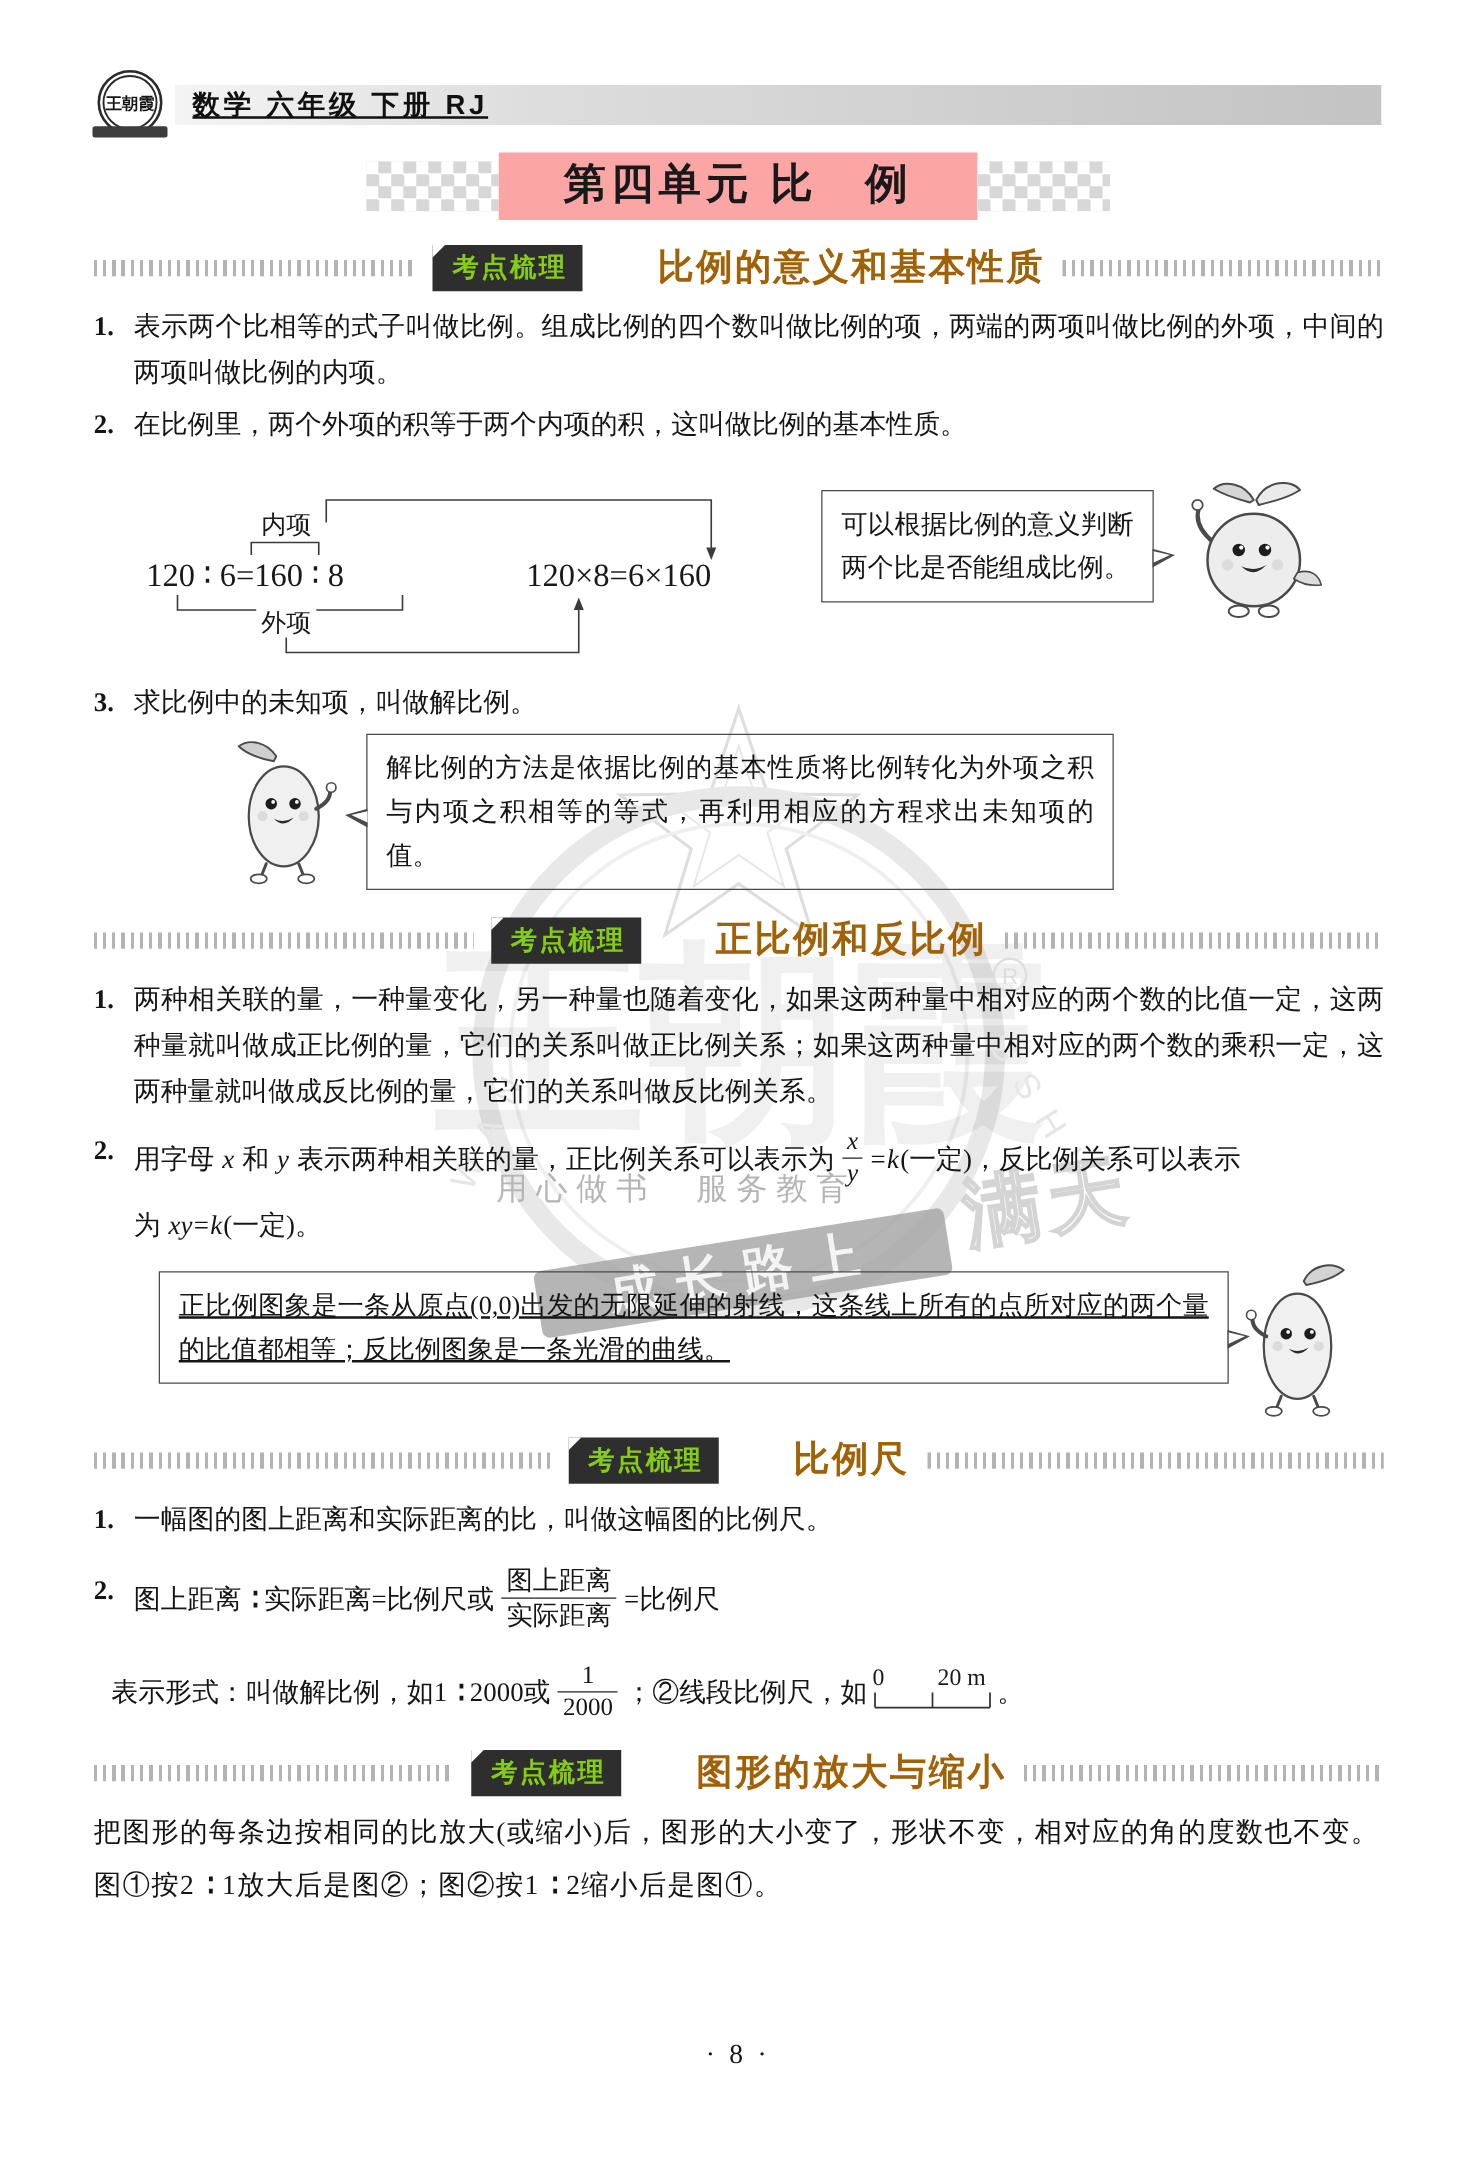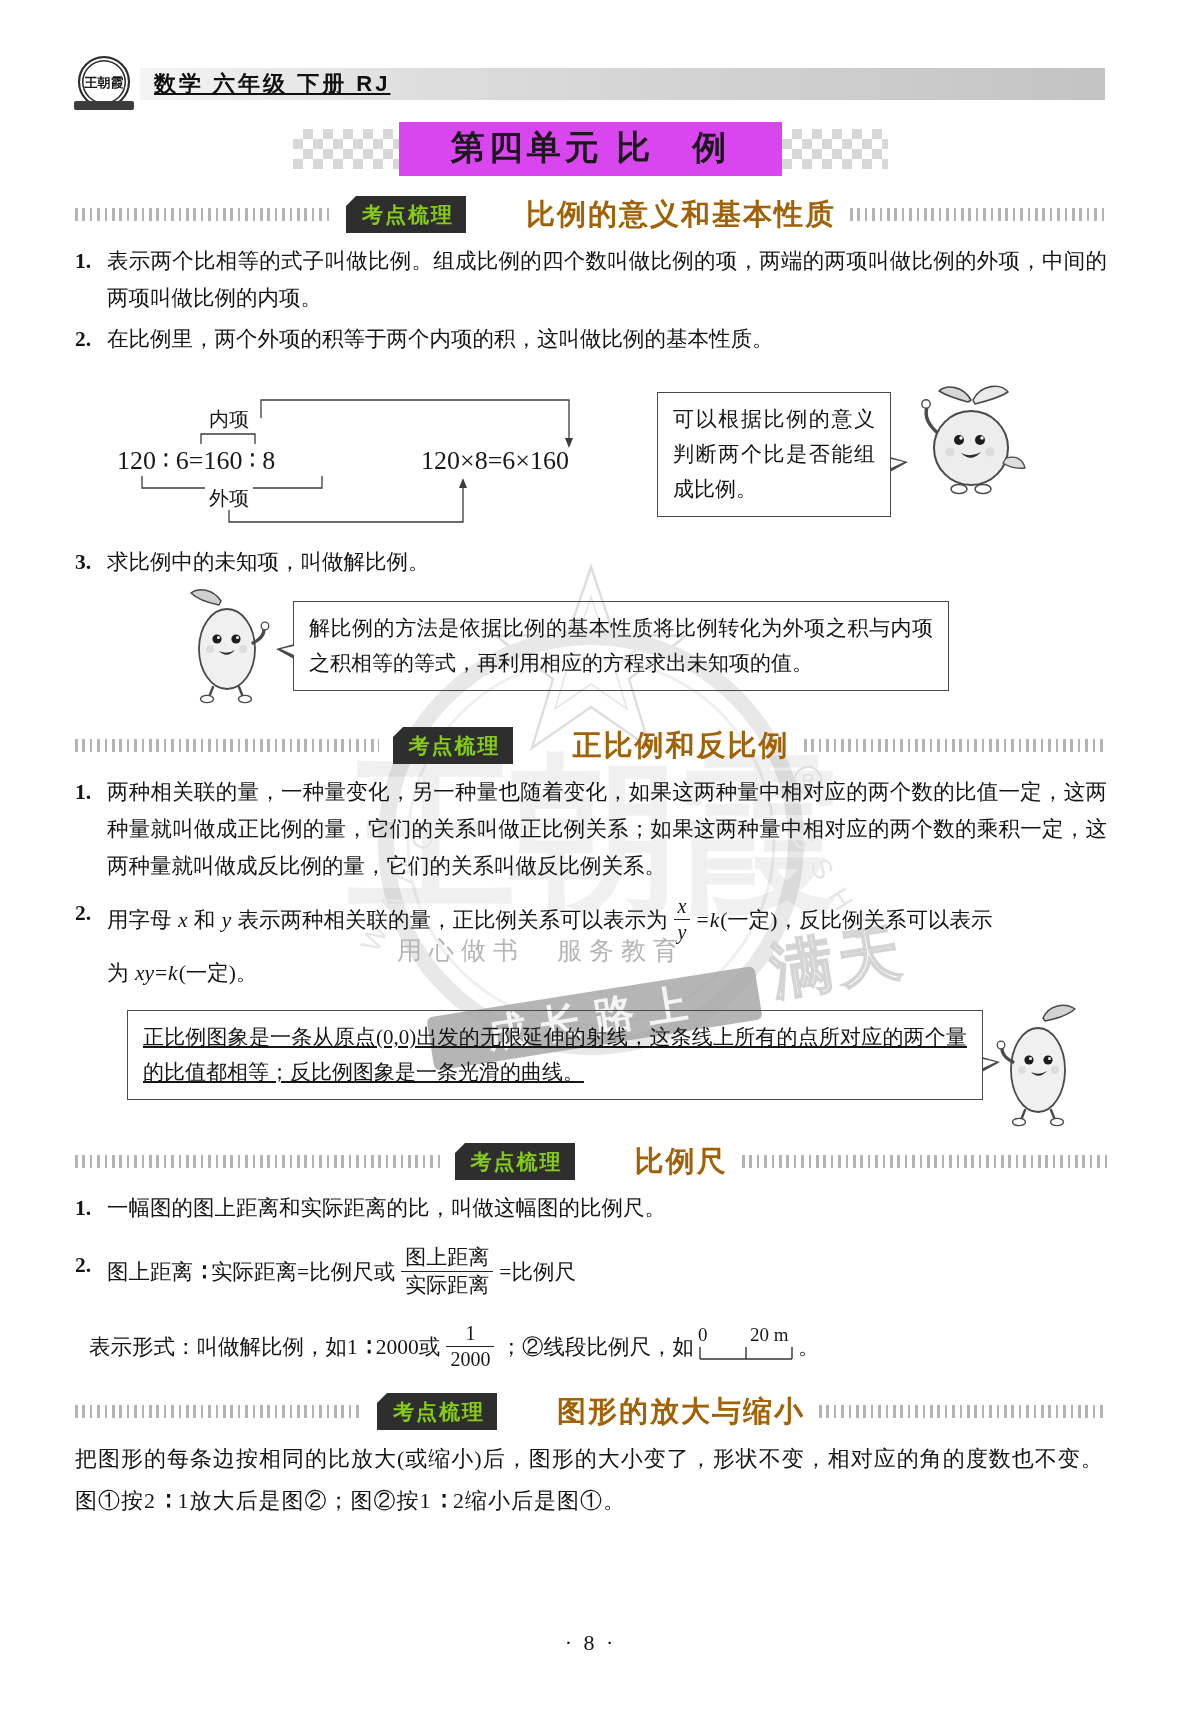--- a/index.html
+++ b/index.html
@@ -15,21 +15,21 @@
              display:flex;align-items:center;justify-content:center;}
   .logo-ring span{font:700 13px/1 "Liberation Serif",serif;letter-spacing:0;}
   .logo-ribbon{position:absolute;left:-4px;bottom:2px;width:60px;height:9px;background:#3c3c3c;border-radius:2px;}
   .header-bar{position:absolute;left:62px;top:12px;right:0;height:32px;
               background:linear-gradient(to right,#f4f4f4 0,#ddd 30%,#c3c3c3 100%);
               display:flex;align-items:center;padding-left:14px;
               font:700 22px/1 "Liberation Sans",sans-serif;letter-spacing:3px;color:#111;text-decoration:underline;}
   
   .unit-banner{position:absolute;top:122px;left:0;width:100%;display:flex;justify-content:center;align-items:center;z-index:3;}
   .checker{width:106px;height:40px;background:repeating-conic-gradient(#d7d7d7 0% 25%,#fff 0% 50%);background-size:20px 20px;}
-  .unit-title-box{background:#d946ef;padding:5px 52px 8px;font:900 34px/1.2 "Liberation Sans",sans-serif;letter-spacing:4px;color:#191919;}
+  .unit-title-box{background:#fca5a5;padding:5px 52px 8px;font:900 34px/1.2 "Liberation Sans",sans-serif;letter-spacing:4px;color:#191919;}
   
   .content{position:absolute;left:75px;top:196px;width:1032px;z-index:2;}
   .sec-head{display:flex;align-items:center;margin-bottom:10px;}
   .stripe{flex:1;height:13px;background:repeating-linear-gradient(90deg,#b3b3b3 0 2.6px,transparent 2.6px 7.4px);}
   .stripe.l{margin-right:14px;} .stripe.r{margin-left:14px;}
   .badge{position:relative;background:#2e2e2e;color:#84cc16;font:700 21px/1 "Liberation Sans",sans-serif;
          padding:8px 12px 8px 16px;margin-right:14px;letter-spacing:2px;}
   .badge::before{content:"";position:absolute;left:0;top:0;border-top:10px solid #fff;border-right:10px solid transparent;}
   .sec-title{font:900 29px/1 "Liberation Sans",sans-serif;letter-spacing:2px;color:#a16207;margin-left:46px;}
   .item{position:relative;padding-left:32px;font-size:21.5px;line-height:37px;text-align:justify;margin-bottom:4px;}
@@ -41,24 +41,24 @@
   .deq{font:26px "Liberation Serif",serif;fill:#191919;}
   .bubble{position:relative;border:1.6px solid #4a4a4a;padding:9px 15px;font-size:21px;line-height:35px;text-align:justify;}
   .point-right::after{content:"";position:absolute;top:52%;right:-18px;border-top:5px solid transparent;
         border-bottom:10px solid transparent;border-left:18px solid #4a4a4a;}
   .point-right::before{content:"";position:absolute;top:52%;right:-13.5px;z-index:1;margin-top:2px;
         border-top:3px solid transparent;border-bottom:6px solid transparent;border-left:13px solid #fff;}
   .point-left::after{content:"";position:absolute;top:48%;left:-18px;border-top:5px solid transparent;
         border-bottom:10px solid transparent;border-right:18px solid #4a4a4a;}
   .point-left::before{content:"";position:absolute;top:48%;left:-13.5px;z-index:1;margin-top:2px;
         border-top:3px solid transparent;border-bottom:6px solid transparent;border-right:13px solid #fff;}
-  .bubble-col1{margin:28px 0 0 28px;width:234px;box-sizing:border-box;}
+  .bubble-col1{margin:28px 0 0 28px;width:266px;box-sizing:border-box;}
   .mascot1{margin:16px 0 0 20px;}
   .row2{display:flex;align-items:center;margin:6px 0 0 106px;}
-  .bubble2{margin-left:20px;width:656px;box-sizing:border-box;}
+  .bubble2{margin-left:20px;width:598px;box-sizing:border-box;}
   .row3{display:flex;align-items:flex-start;margin-top:18px;text-decoration:underline;}
   .bubble3{margin-left:52px;width:856px;box-sizing:border-box;}
   .mascot3{margin-left:8px;margin-top:-8px;}
   
   .formula-line{display:flex;align-items:center;position:relative;padding-left:32px;font-size:21.5px;min-height:56px;margin:6px 0 0;}
   .formula-line .num{position:absolute;left:0;top:50%;margin-top:-18px;font-weight:700;}
   .frac{display:inline-flex;flex-direction:column;align-items:center;margin:0 6px;line-height:1.25;}
   .frac .fd{border-top:1.6px solid #222;}
   .frac .fn,.frac .fd{padding:0 4px;text-align:center;}
   .frac.math{font-style:italic;font-size:20px;font-family:"Liberation Serif",serif;}

